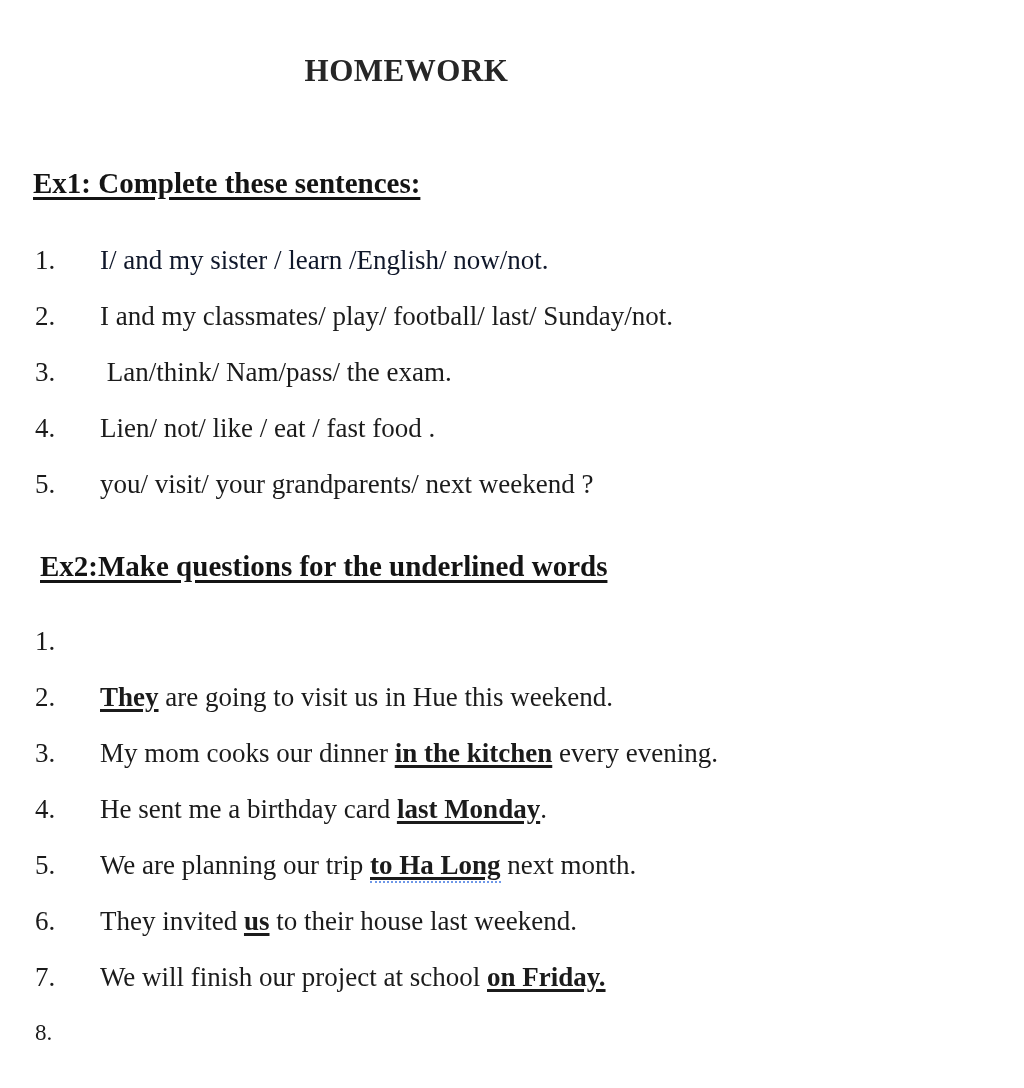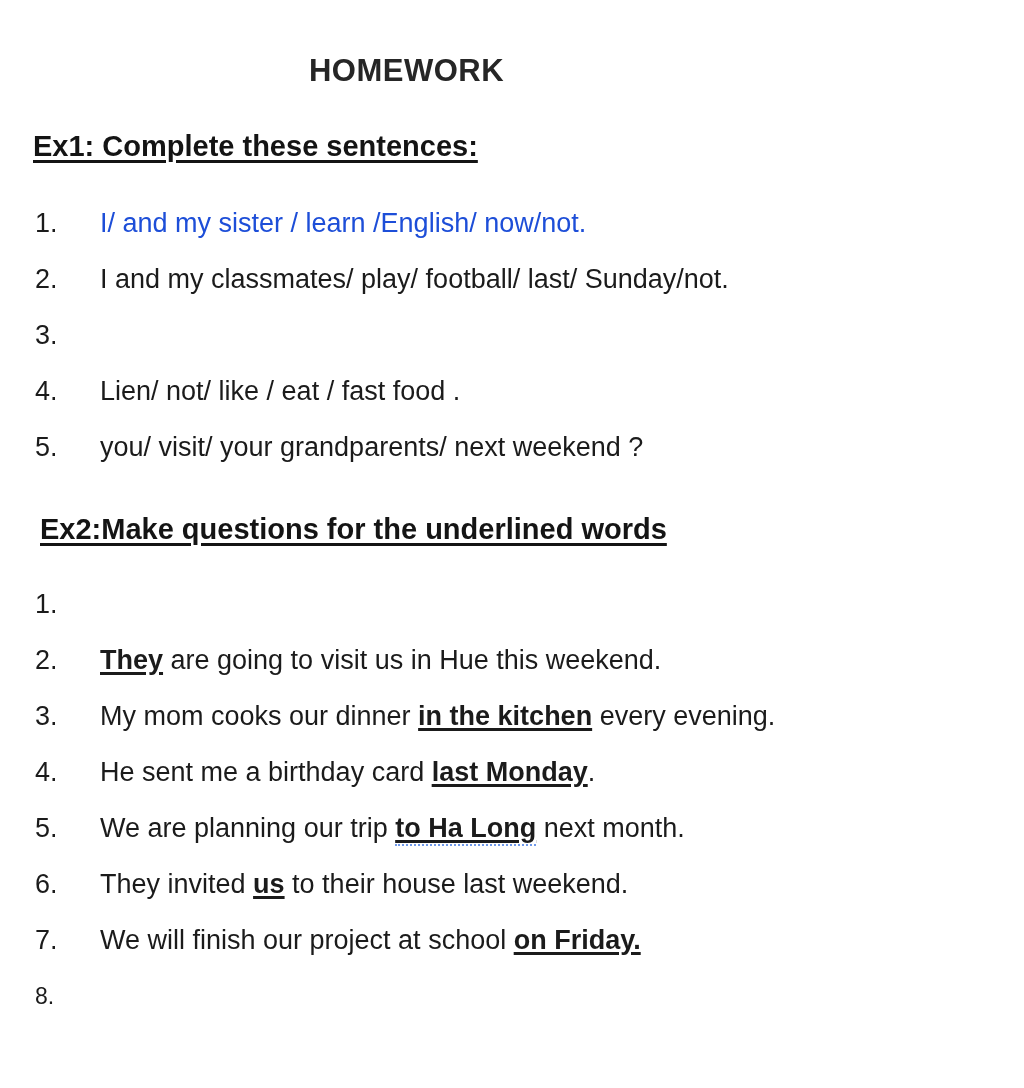--- a/index.html
+++ b/index.html
@@ -6,35 +6,35 @@
     margin: 0;
     padding: 0;
     background: #ffffff;
   }
   .page {
     position: relative;
     width: 813px;
     height: 1088px;
     background: #ffffff;
     overflow: hidden;
-    font-family: Liberation Sans, sans-serif;
+    font-family: Liberation Serif, serif;
     color: #1b1b1b;
   }
   .title {
     margin: 55px 0 0 0;
     text-align: center;
     font-size: 31px;
     font-weight: bold;
     line-height: 1;
     letter-spacing: 0.5px;
     color: #262626;
   }
   section { display: block; }
   .heading {
-    margin: 43px 0 0 33px;
+    margin: 80px 0 0 33px;
     font-size: 29px;
     font-weight: bold;
     line-height: 1.2;
     text-decoration: underline;
     text-decoration-thickness: 3px;
     text-underline-offset: 4px;
     color: #141414;
   }
   section.sec-1 .heading {
     margin-top: 36px;
@@ -57,21 +57,21 @@
     flex: 0 0 65px;
     padding-left: 35px;
   }
   .num.small {
     font-size: 23px;
   }
   .text {
     white-space: pre-wrap;
   }
   .text.muted {
-    color: #1d4ed8;
+    color: #0f172a;
   }
   .mark {
     font-weight: bold;
     text-decoration: underline;
     text-decoration-thickness: 2.5px;
     text-underline-offset: 3px;
   }
   .squiggle {
     border-bottom: 2px dotted #6f98e8;
     padding-bottom: 1px;
@@ -90,20 +90,21 @@
           <div class="row">
             <span class="num">1.</span>
             <span class="text muted"><span class="plain">I/ and my sister / learn /English/ now/not.</span></span>
           </div>
           <div class="row">
             <span class="num">2.</span>
             <span class="text"><span class="plain">I and my classmates/ play/ football/ last/ Sunday/not.</span></span>
           </div>
           <div class="row">
             <span class="num">3.</span>
+            <span class="text"><span class="plain"> Lan/think/ Nam/pass/ the exam.</span></span>
           </div>
           <div class="row">
             <span class="num">4.</span>
             <span class="text"><span class="plain">Lien/ not/ like / eat / fast food .</span></span>
           </div>
           <div class="row">
             <span class="num">5.</span>
             <span class="text"><span class="plain">you/ visit/ your grandparents/ next weekend ?</span></span>
           </div>
         </div>

